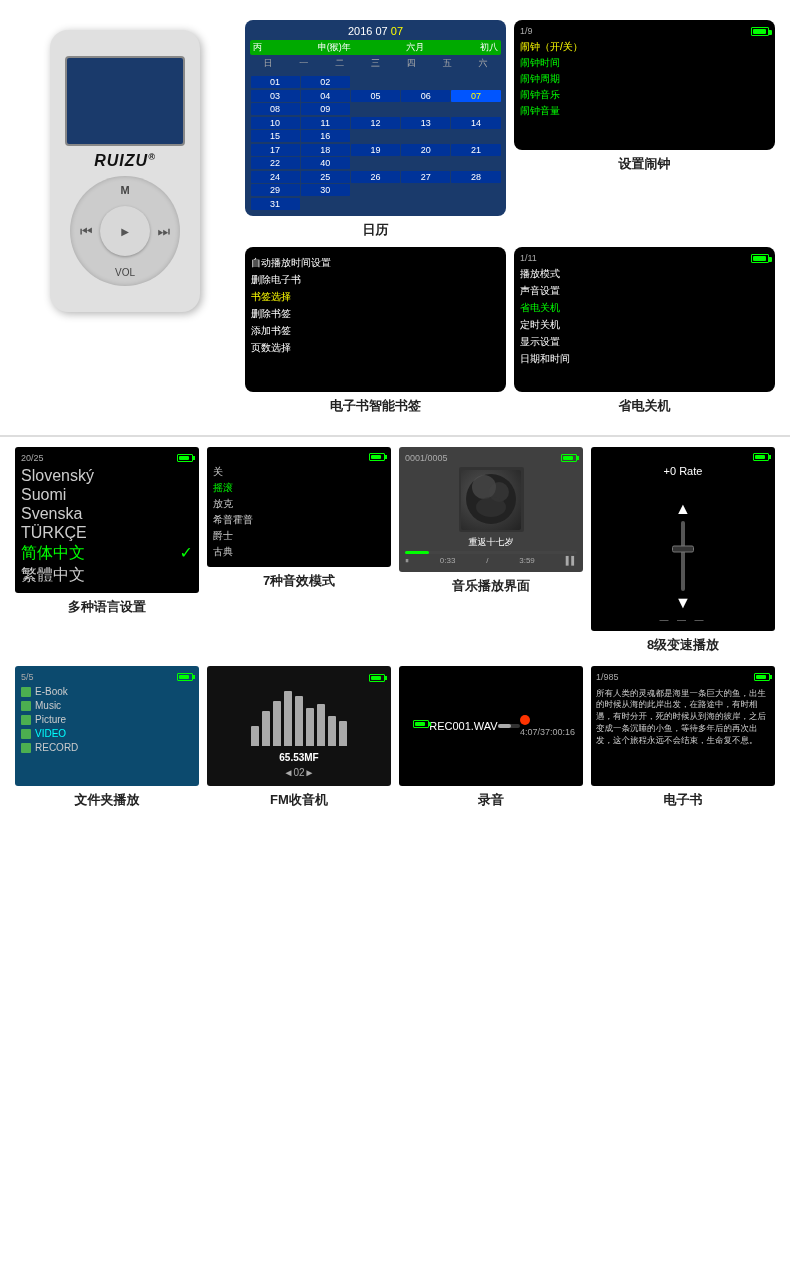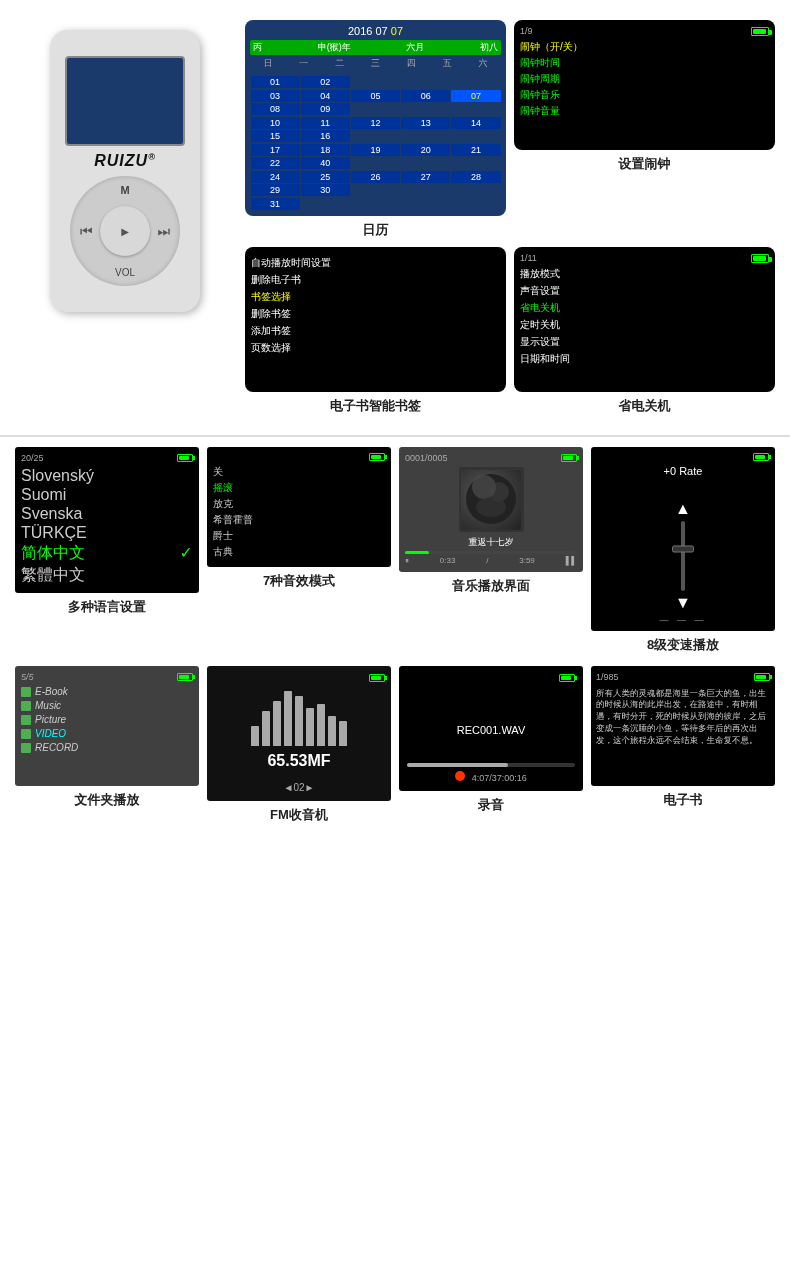--- a/index.html
+++ b/index.html
@@ -367,43 +367,43 @@
       margin: 2px 0;
     }
     .music-progress-fill {
       height: 100%;
       background: #00ff00;
       border-radius: 2px;
     }
     .music-time { font-size: 8px; color: #aaa; display: flex; justify-content: space-between; }
 
     
-    .file-screen { background: #404040; font-style: italic; }
+    .file-screen { background: #0c4a6e; }
     .file-item { display: flex; align-items: center; gap: 4px; margin: 3px 0; font-size: 10px; color: #ccc; }
     .file-icon { width: 10px; height: 10px; display: inline-block; border-radius: 1px; }
 
     
     .fm-screen { background: #111; display: flex; flex-direction: column; align-items: center; padding: 8px 6px; }
     .fm-bars {
       display: flex;
       align-items: flex-end;
       gap: 3px;
       height: 60px;
       margin-bottom: 6px;
     }
     .fm-bar {
       width: 8px;
       background: #aaa;
       border-radius: 1px 1px 0 0;
     }
-    .fm-freq { color: #fff; font-size: 16px; font-weight: bold; margin-bottom: 12px; }
+    .fm-freq { color: #fff; font-size: 10px; font-weight: bold; margin-bottom: 4px; }
     .fm-nav { color: #aaa; font-size: 10px; }
 
     
-    .rec-screen { background: #000; display: flex; flex-direction: column; align-items: center; padding: 8px; }
+    .rec-screen { background: #000; display: flex; align-items: center; padding: 8px; }
     .rec-filename { color: #fff; font-size: 11px; margin: 8px 0; }
     .rec-progress-bar {
       width: 100%;
       height: 4px;
       background: #333;
       border-radius: 2px;
       position: relative;
       margin: 4px 0;
     }
     .rec-progress-fill {

